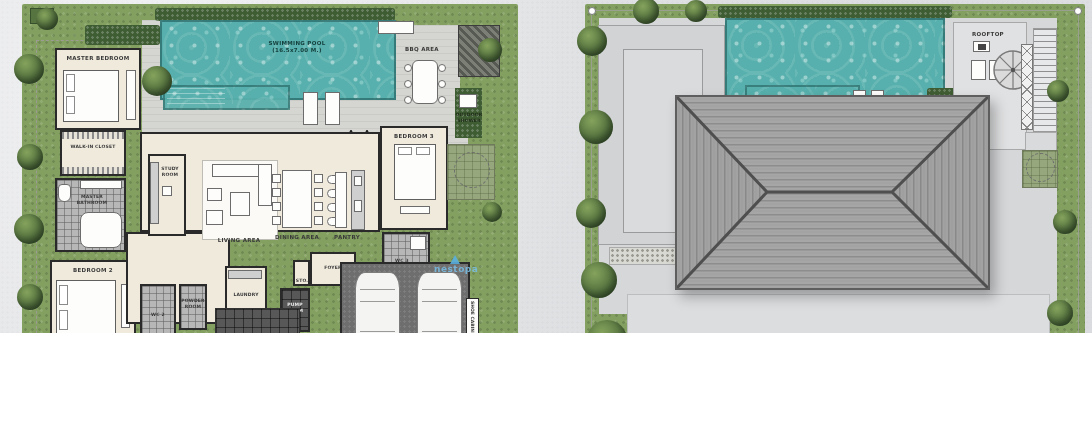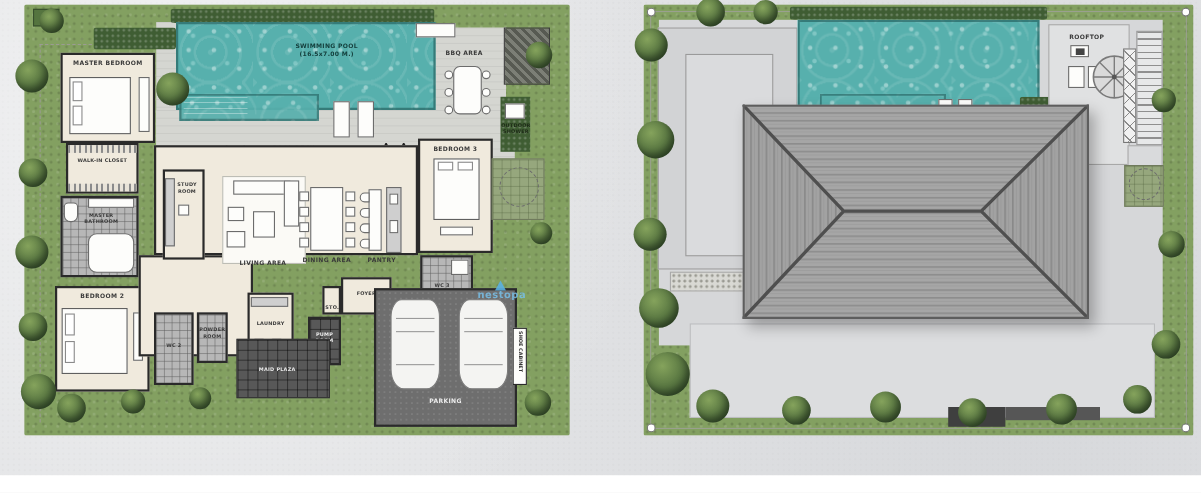--- a/index.html
+++ b/index.html
@@ -1,17 +1,17 @@
 <!DOCTYPE html>
 <html style="--title-color: #21395c; --pool-color: #57b0ad; --garden-color: #83a061; --roof-ridge-color: #555555; --watermark-color: #78bee6;"><head>
 <meta charset="utf-8">
 <style>
   html,body{margin:0;padding:0;}
   .canvas{
-    position:relative;width:1092px;height:432px;overflow:hidden;
+    position:relative;width:1092px;height:333px;overflow:hidden;
     font-family:"Liberation Sans",sans-serif;
     background-color:#e3e4e6;
     background-image:
       radial-gradient(circle at 15% 25%, rgba(255,255,255,.55), transparent 45%),
       radial-gradient(circle at 85% 75%, rgba(205,207,211,.6), transparent 55%),
       radial-gradient(rgba(0,0,0,.025) 1px, transparent 1.3px);
     background-size:auto,auto,5px 5px;
   }
   .panel{position:absolute;}
   .garden{

